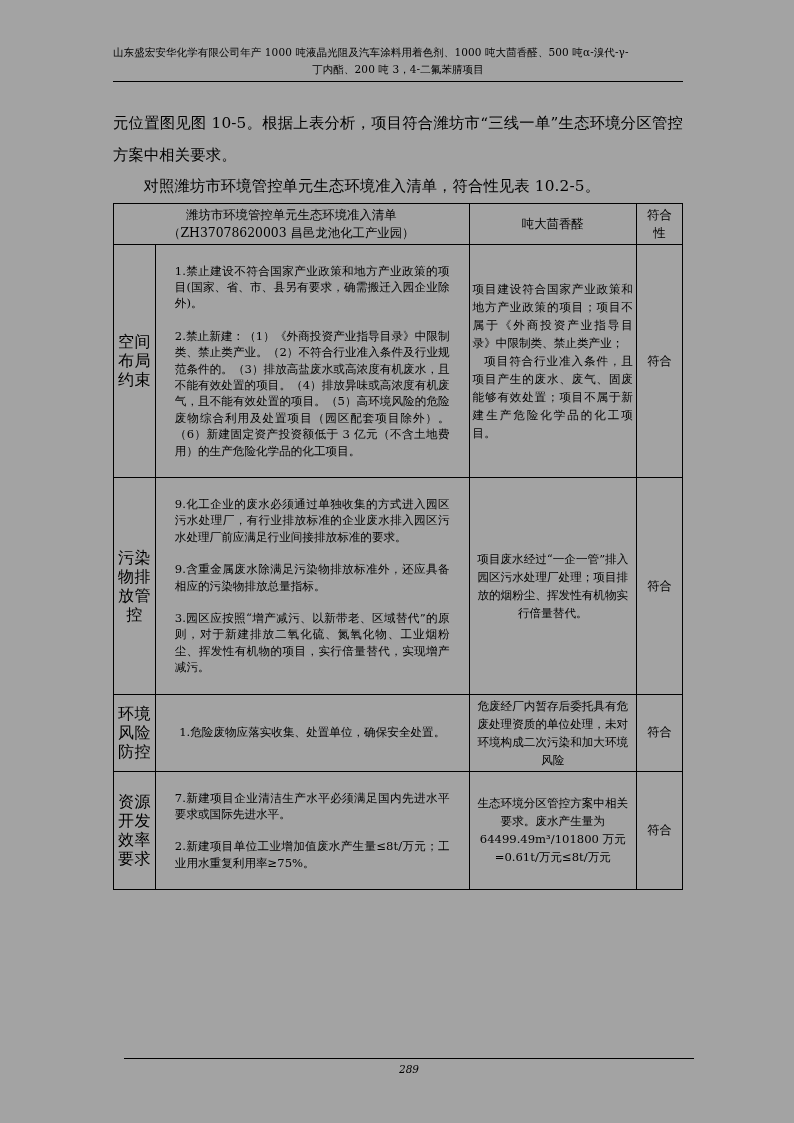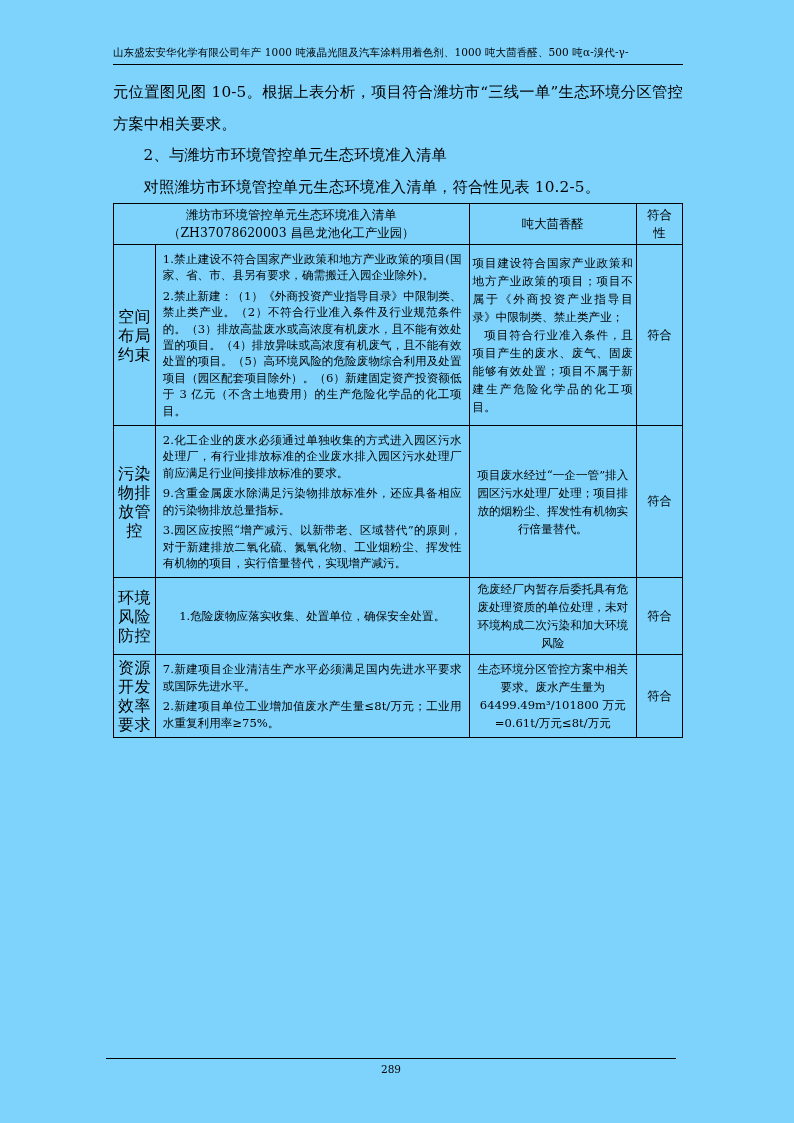--- a/index.html
+++ b/index.html
@@ -9,21 +9,21 @@
   }
   body {
     font-family: "DejaVu Serif", "Liberation Serif", serif;
     color: #000000;
   }
   .page {
     position: relative;
     width: 794px;
     height: 1123px;
     margin: 0 auto;
-    background: #7dd3fc;
+    background: #a3a3a3;
     box-sizing: border-box;
     overflow: hidden;
   }
   .content {
     position: absolute;
     left: 113px;
     top: 44px;
     width: 570px;
   }
 
@@ -38,21 +38,21 @@
     text-align: center;
   }
   .header-rule {
     border: 0;
     border-top: 1.6px solid #000;
     margin: 3px 0 0 0;
   }
 
   
   .body-text {
-    margin-top: 12px;
+    margin-top: 26px;
     font-size: 15.3px;
     line-height: 31.5px;
     text-align: justify;
     text-justify: inter-ideograph;
     letter-spacing: 0.15px;
   }
   .body-text p {
     margin: 0;
   }
   .indent2 {
@@ -109,21 +109,21 @@
     text-align: center;
     font-size: 16px;
     line-height: 19px;
     letter-spacing: 0.5px;
   }
   .list-cell {
     text-align: justify;
     text-justify: inter-ideograph;
   }
   .list-cell p {
-    margin: 4px;
+    margin: 16px;
   }
   .list-cell p.ctr {
     text-align: center;
   }
   .proj-cell {
     text-align: center;
     line-height: 18px;
     margin-top: 42px;
   }
   .proj-cell p {
@@ -139,23 +139,24 @@
     text-justify: inter-ideograph;
   }
   .ok-cell {
     text-align: center;
     font-size: 12.2px;
   }
 
   
   .footer {
     position: absolute;
-    left: 106px;
+    left: 124px;
     top: 1058px;
     width: 570px;
+    font-style: italic;
   }
   .footer-rule {
     border: 0;
     border-top: 1.7px solid #000;
     margin: 0;
   }
   .page-number {
     text-align: center;
     font-size: 10.5px;
     line-height: 16px;
@@ -164,26 +165,26 @@
 </style>
 </head>
 <body>
 
 <div class="page">
 
   <div class="content">
 
     <div class="doc-header">
       <div class="line1">山东盛宏安华化学有限公司年产 1000 吨液晶光阻及汽车涂料用着色剂、1000 吨大茴香醛、500 吨α-溴代-γ-</div>
+      <div class="line2">丁内酯、200 吨 3，4-二氟苯腈项目</div>
     </div>
     <hr class="header-rule">
 
     <div class="body-text">
       <p>元位置图见图 10-5。根据上表分析，项目符合潍坊市“三线一单”生态环境分区管控方案中相关要求。</p>
-      <p class="indent2">2、与潍坊市环境管控单元生态环境准入清单</p>
       <p class="indent2">对照潍坊市环境管控单元生态环境准入清单，符合性见表 10.2-5。</p>
     </div>
 
 
     <table class="compliance">
       <colgroup>
         <col class="c-cat">
           <col class="c-list">
           <col class="c-proj">
           <col class="c-ok">
@@ -212,21 +213,21 @@
           <td class="proj-cell">
             <p class="just">项目建设符合国家产业政策和地方产业政策的项目；项目不属于《外商投资产业指导目录》中限制类、禁止类产业；</p>
             <p class="ind">项目符合行业准入条件，且项目产生的废水、废气、固废能够有效处置；项目不属于新建生产危险化学品的化工项目。</p>
           </td>
           <td class="ok-cell">符合</td>
         </tr>
 
         <tr>
           <td class="cat-cell">污染物排放管控</td>
           <td class="list-cell">
-            <p>2.化工企业的废水必须通过单独收集的方式进入园区污水处理厂，有行业排放标准的企业废水排入园区污水处理厂前应满足行业间接排放标准的要求。</p>
+            <p>9.化工企业的废水必须通过单独收集的方式进入园区污水处理厂，有行业排放标准的企业废水排入园区污水处理厂前应满足行业间接排放标准的要求。</p>
             <p>9.含重金属废水除满足污染物排放标准外，还应具备相应的污染物排放总量指标。</p>
             <p>3.园区应按照“增产减污、以新带老、区域替代”的原则，对于新建排放二氧化硫、氮氧化物、工业烟粉尘、挥发性有机物的项目，实行倍量替代，实现增产减污。</p>
           </td>
           <td class="proj-cell">
             <p>项目废水经过“一企一管”排入园区污水处理厂处理；项目排放的烟粉尘、挥发性有机物实行倍量替代。</p>
           </td>
           <td class="ok-cell">符合</td>
         </tr>
 
         <tr>

